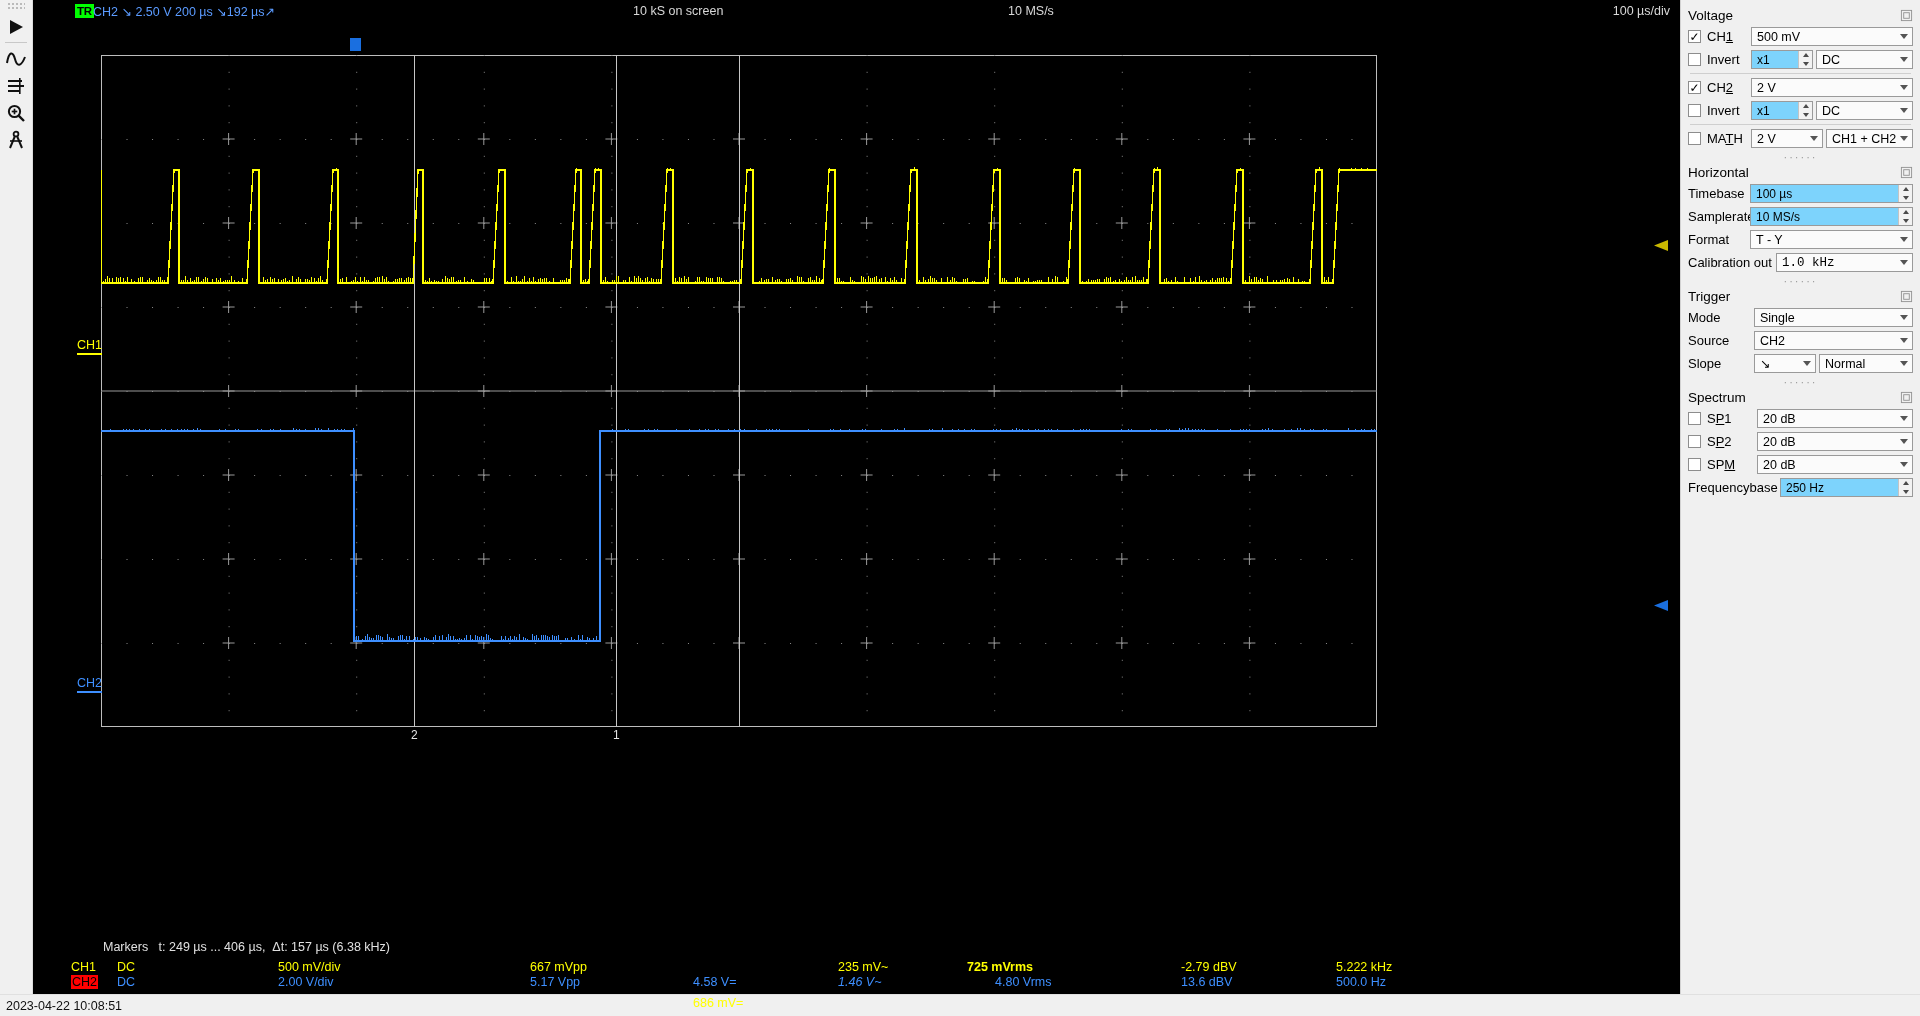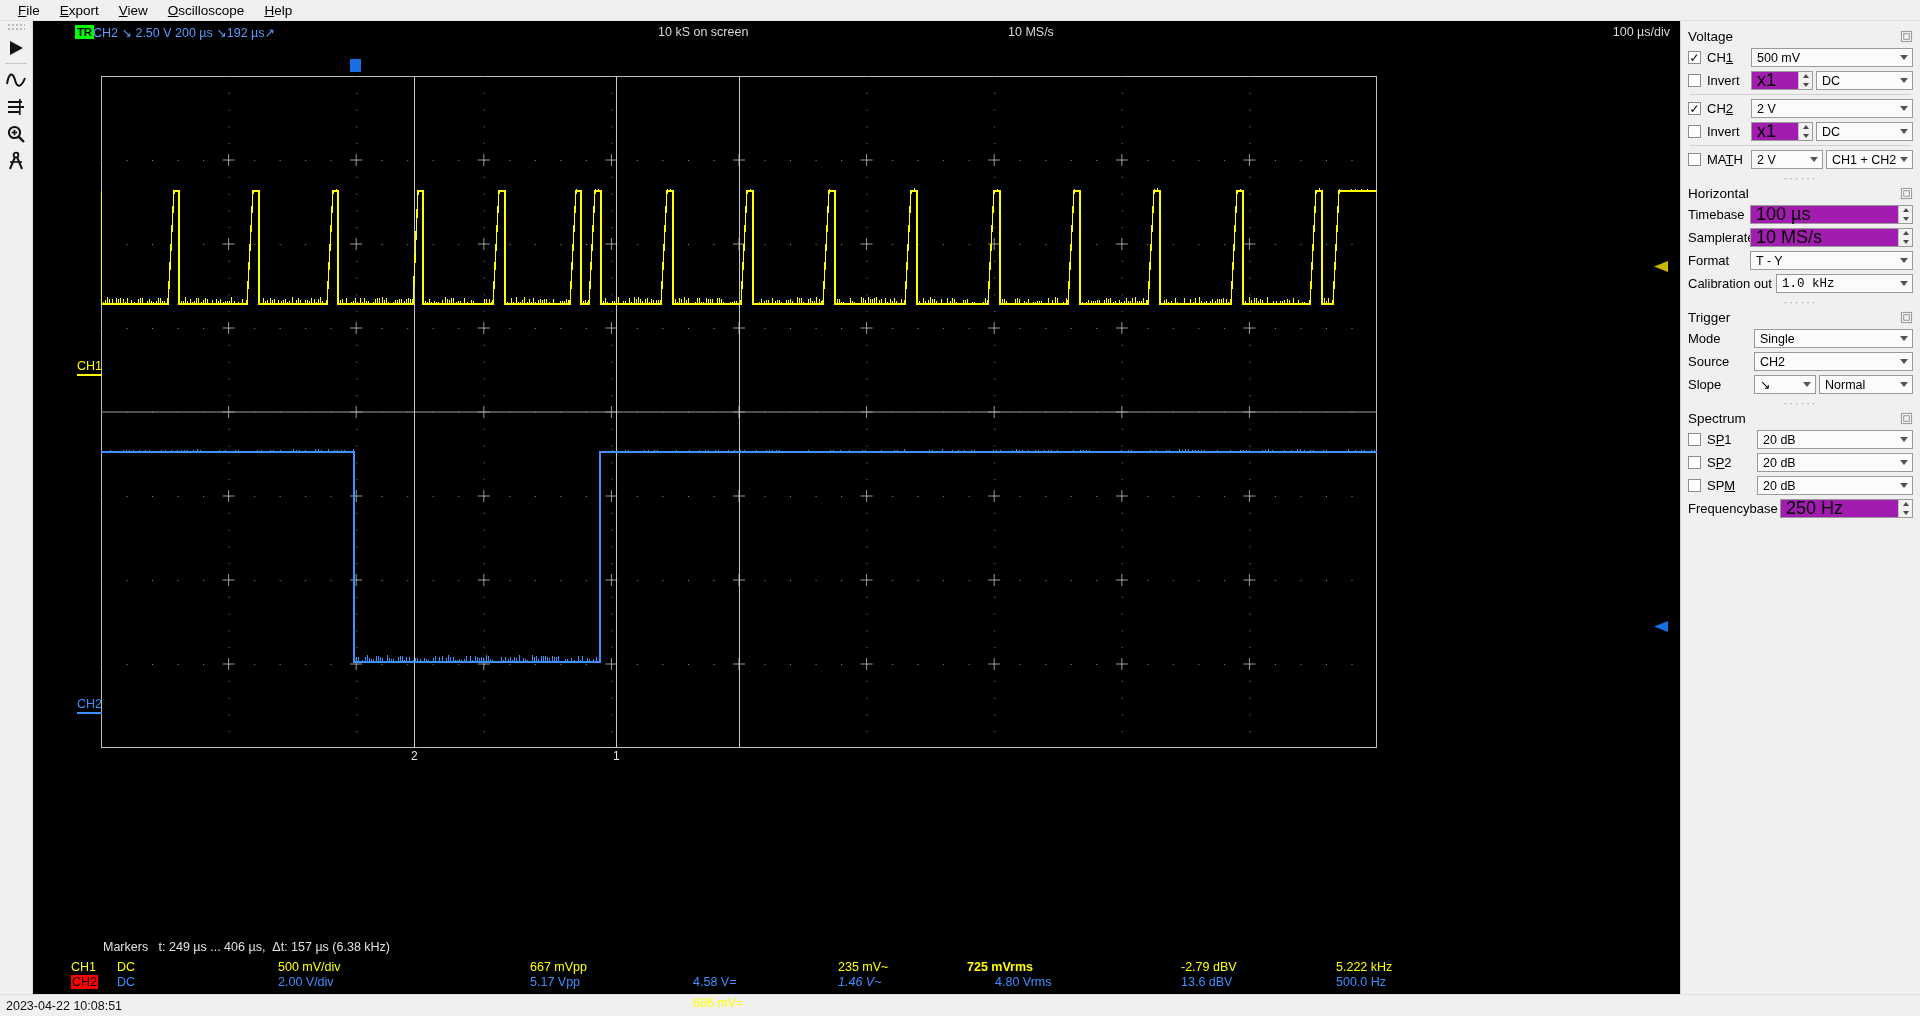--- a/index.html
+++ b/index.html
@@ -52,21 +52,21 @@
   .scope-wrap { flex: 1 1 auto; display: flex; flex-direction: column; min-width:0; background:#000; }
   .scope { position: relative; background:#000; flex: 1 1 auto; overflow: hidden; text-decoration: underline; }
 
   .topinfo { position:absolute; left:0; top:0; width:100%; height:22px; color:#6aa6ff; font-size:12.5px; }
   .trig-badge {
     position:absolute; left:42px; top:4px;
     background:#00ff00; color:#000; font-size:11.5px; font-weight:bold;
     padding:0 2px; line-height:14px; letter-spacing:-0.3px;
   }
   .topinfo .t-trigtext { position:absolute; left:60px; top:4px; color:#5b9bff; white-space:nowrap; font-size:12.5px;}
-  .topinfo .t-center { position:absolute; left:600px; top:4px; color:#d8d8d8; font-size:12.5px;margin-left:25px;}
+  .topinfo .t-center { position:absolute; left:600px; top:4px; color:#d8d8d8; font-size:12.5px;}
   .topinfo .t-rate   { position:absolute; left:975px; top:4px; color:#d8d8d8; font-size:12.5px;}
   .topinfo .t-div    { position:absolute; right:10px; top:4px; color:#d8d8d8; font-size:12.5px;}
 
   .trig-marker {
     position:absolute; width:11px; height:13px; background:#1a6fe0; top:38px; left:317px;
   }
 
   .graticule { position:absolute; left:68px; top:55px; width:1276px; height:672px; }
   .grat-border { position:absolute; inset:0; border:1px solid #bdbdbd; }
 
@@ -121,23 +121,23 @@
     height:19px; border:1px solid #9a9a9a; background:#fbfbfb;
     display:flex; align-items:center; padding:0 0 0 5px;
     font-size:12.5px; color:#000; position:relative; min-width:0;
   }
   .combo .txt { flex:1 1 auto; overflow:hidden; white-space:nowrap; }
   .combo .arr {
     width:0;height:0;border-left:4px solid transparent;border-right:4px solid transparent;
     border-top:5px solid #555; margin:0 4px 0 2px;
   }
   .spin {
-    height:19px; border:1px solid #9a9a9a; background:#a21caf;
+    height:19px; border:1px solid #9a9a9a; background:#7dd3fc;
     display:flex; align-items:center; padding:0 0 0 5px;
-    font-size:18px; color:#000; min-width:0;
+    font-size:12px; color:#000; min-width:0;
   }
   .spin .txt { flex:1 1 auto; overflow:hidden; white-space:nowrap; }
   .spin .btns {
     width:14px; height:17px; display:flex; flex-direction:column;
     border-left:1px solid #c3c3c3; background:#f2f2f2; flex:0 0 14px;
   }
   .spin .btns i {
     flex:1 1 50%; display:flex; align-items:center; justify-content:center;
   }
   .tri-up { width:0;height:0;border-left:3px solid transparent;border-right:3px solid transparent;border-bottom:4px solid #4a4a4a; }
@@ -148,27 +148,20 @@
     flex: 0 0 22px; height:22px; background:#f0f0f0;
     display:flex; align-items:center; padding-left:6px;
     font-size:12.5px; color:#101010; border-top:1px solid #e0e0e0;
   }
 </style>
 </head>
 <body>
 
 <div id="app">
 
-  <div class="menubar">
-    <div class="menu-item"><u>F</u><span>ile</span></div>
-    <div class="menu-item"><u>E</u>xport</div>
-    <div class="menu-item"><u>V</u>iew</div>
-    <div class="menu-item"><u>O</u>scilloscope</div>
-    <div class="menu-item"><u>H</u>elp</div>
-  </div>
 
   <div class="body-row">
 
     <div class="lefttools">
       <div class="grip"></div>
       <div class="tool-btn">
         <svg width="20" height="20" viewBox="0 0 20 20">
           <polygon points="4,3 17,10 4,17" fill="#111"></polygon>
         </svg>
       </div>

